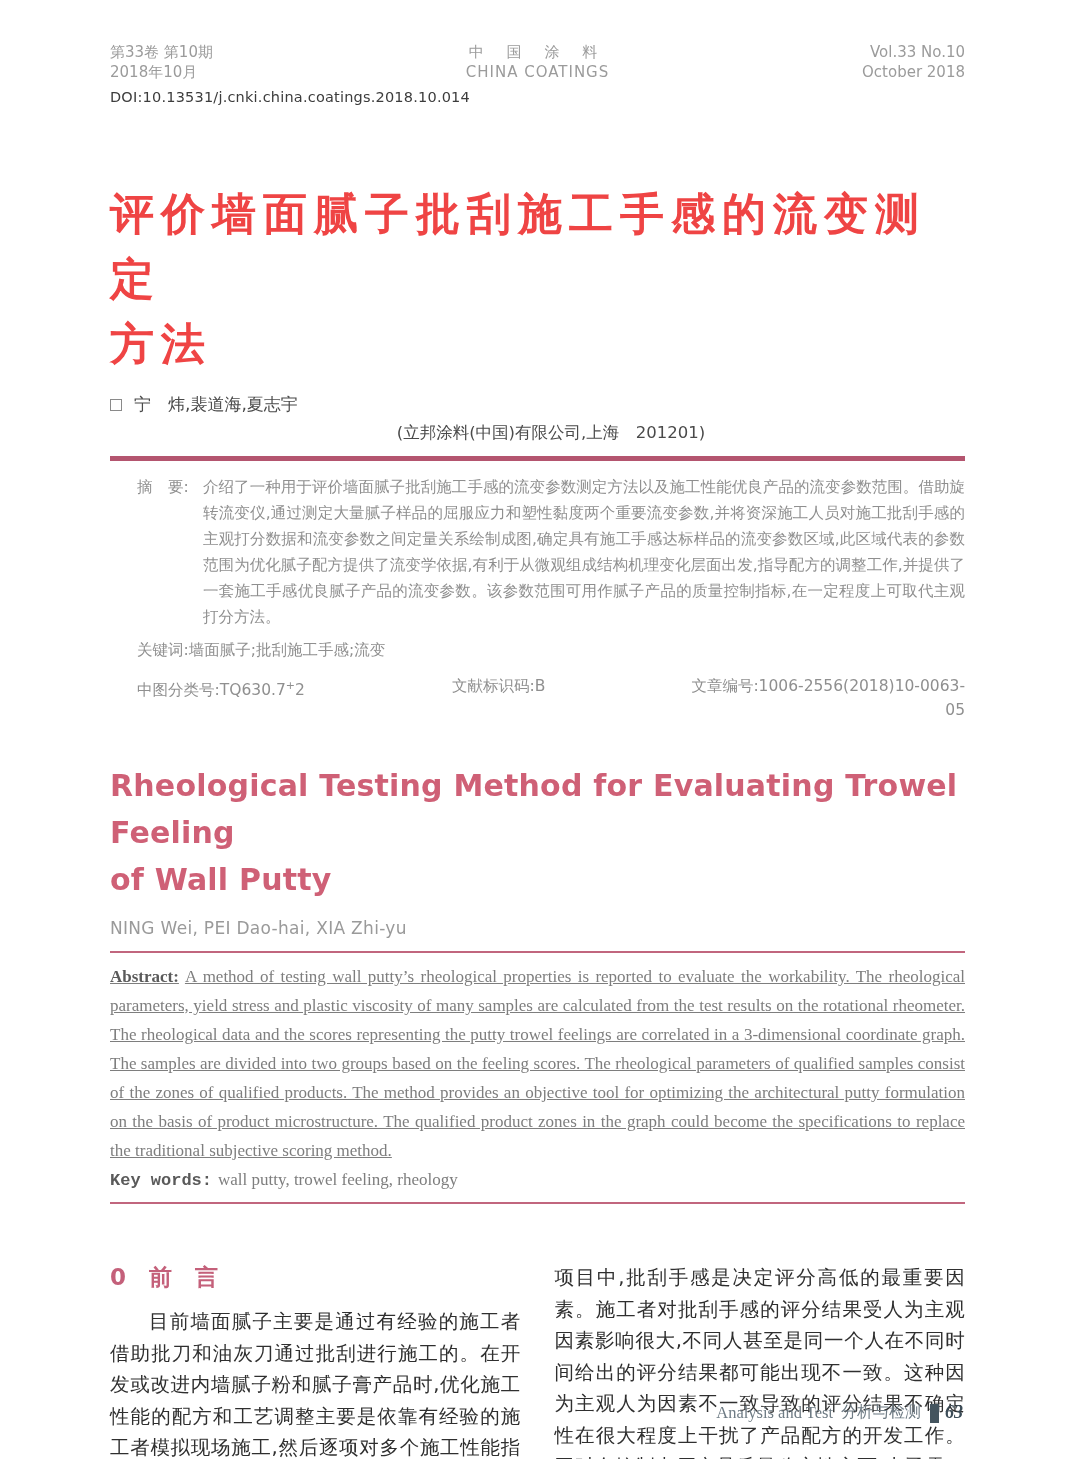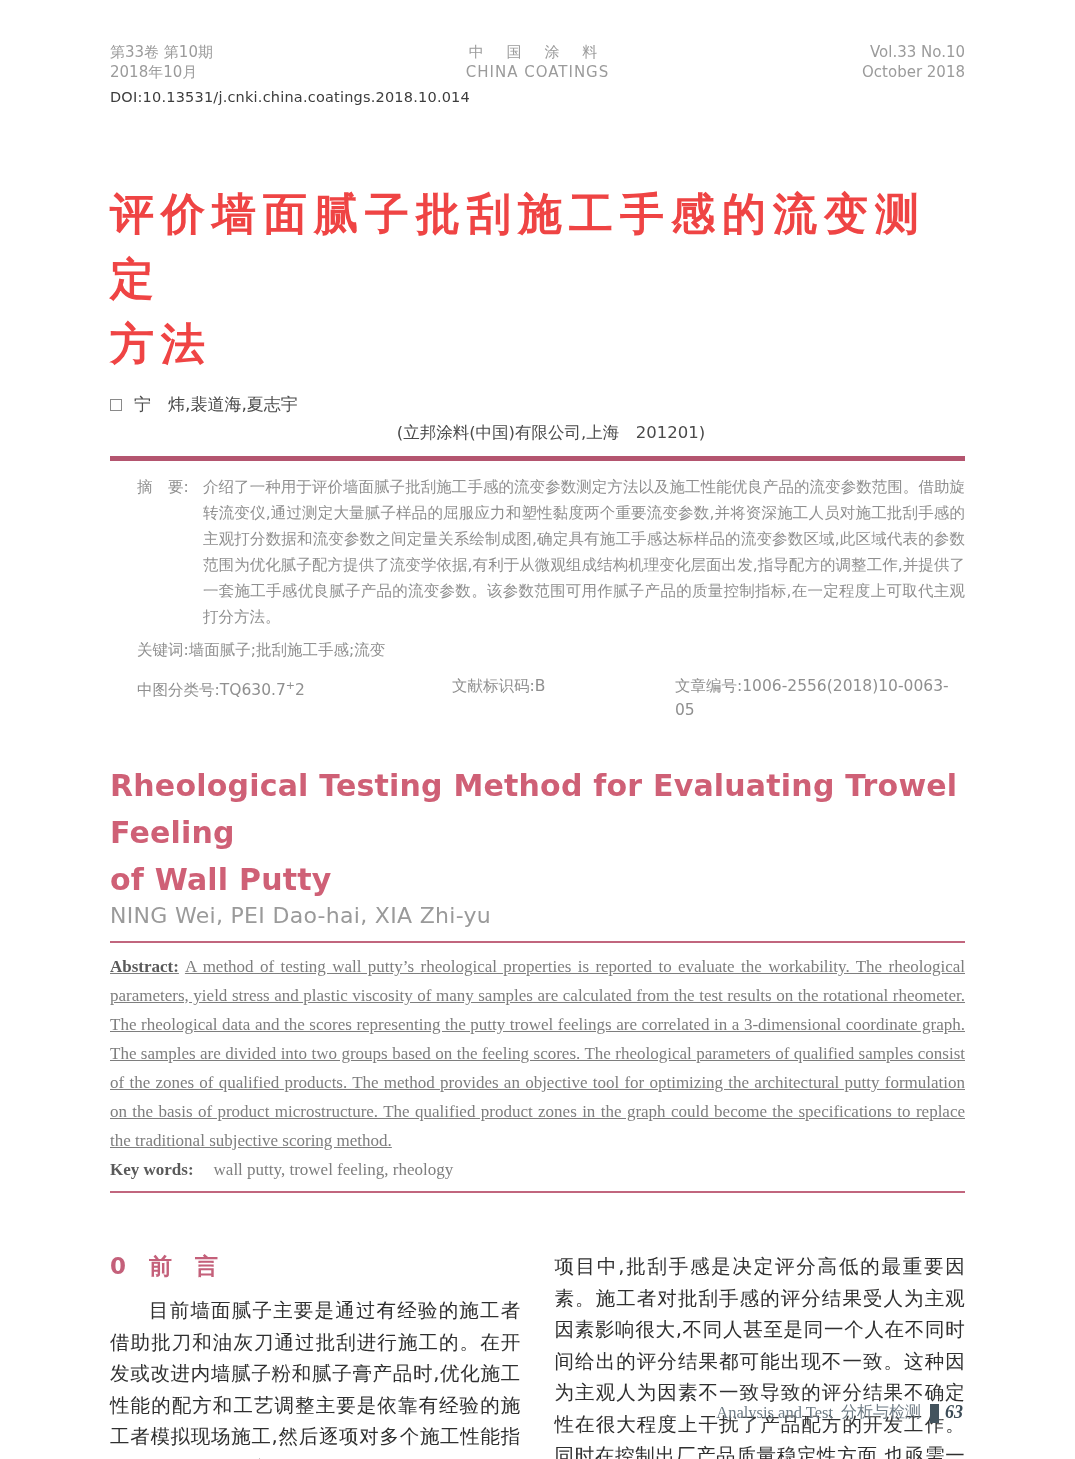--- a/index.html
+++ b/index.html
@@ -47,49 +47,49 @@
   .abs-zh {
     display: flex; margin-top: 13px; padding-left: 27px;
     color: #8f8f8f; font-size: 15.5px; line-height: 26px;
   }
   .abs-zh .lbl { flex: 0 0 66px; }
   .abs-zh .txt { flex: 1; text-align: justify; }
   .kw-row { margin-top: 8px; padding-left: 27px; color: #8f8f8f; font-size: 15.5px; line-height: 24px; }
   .clc-row { display: flex; margin-top: 12px; padding-left: 27px; color: #8f8f8f; font-size: 15.5px; line-height: 24px; }
   .clc-row .c1 { width: 315px; }
   .clc-row .c2 { width: 223px; }
-  .clc-row .c3 { flex: 1; }
+  .clc-row .c3 { flex: 1; text-align: right; }
   .sup { vertical-align: super; font-size: 11px; }
 
   
   .title-en {
     margin-top: 40px;
     color: #cf6076;
     font-size: 30px;
     font-weight: bold;
     line-height: 47px;
     letter-spacing: 0.2px;
   }
-  .authors-en { font-size: 22px; color: #9a9a9a; letter-spacing: 0.3px; }
+  .authors-en { margin-top: 15px; font-size: 17px; color: #9a9a9a; letter-spacing: 0.3px; }
   .affil-en {
     margin-top: 8px; font-size: 16.5px; color: #9a9a9a;
     font-style: italic; font-family: "Liberation Serif", "DejaVu Serif", serif;
   }
   .rule-en-top { margin-top: 13px; }
   .abs-en {
     margin-top: 9px;
     font-family: "Liberation Serif", "DejaVu Serif", serif;
     font-size: 17px; line-height: 29px; color: #7e7e7e; text-align: justify; text-decoration: underline;
   }
   .abs-en .blbl { font-weight: bold; color: #5a5a5a; margin-right: 6px; }
   .kw-en {
     font-family: "Liberation Serif", "DejaVu Serif", serif;
     font-size: 17px; line-height: 29px; color: #7e7e7e;
   }
-  .kw-en .blbl { font-weight: bold; color: #5a5a5a; margin-right: 20px; }
+  .kw-en .blbl { font-weight: bold; color: #5a5a5a; margin-right: 6px; font-family: Liberation Mono, monospace; }
   .rule-kw { margin-top: 7px; }
 
   
   .section { display: flex; margin-top: 58px; gap: 34px; }
   .colL, .colR { flex: 1; }
   .sec-heading {
     color: #c4607a; font-size: 23px; font-weight: bold;
     line-height: 30px; margin-bottom: 14px;
   }
   .body-zh {

